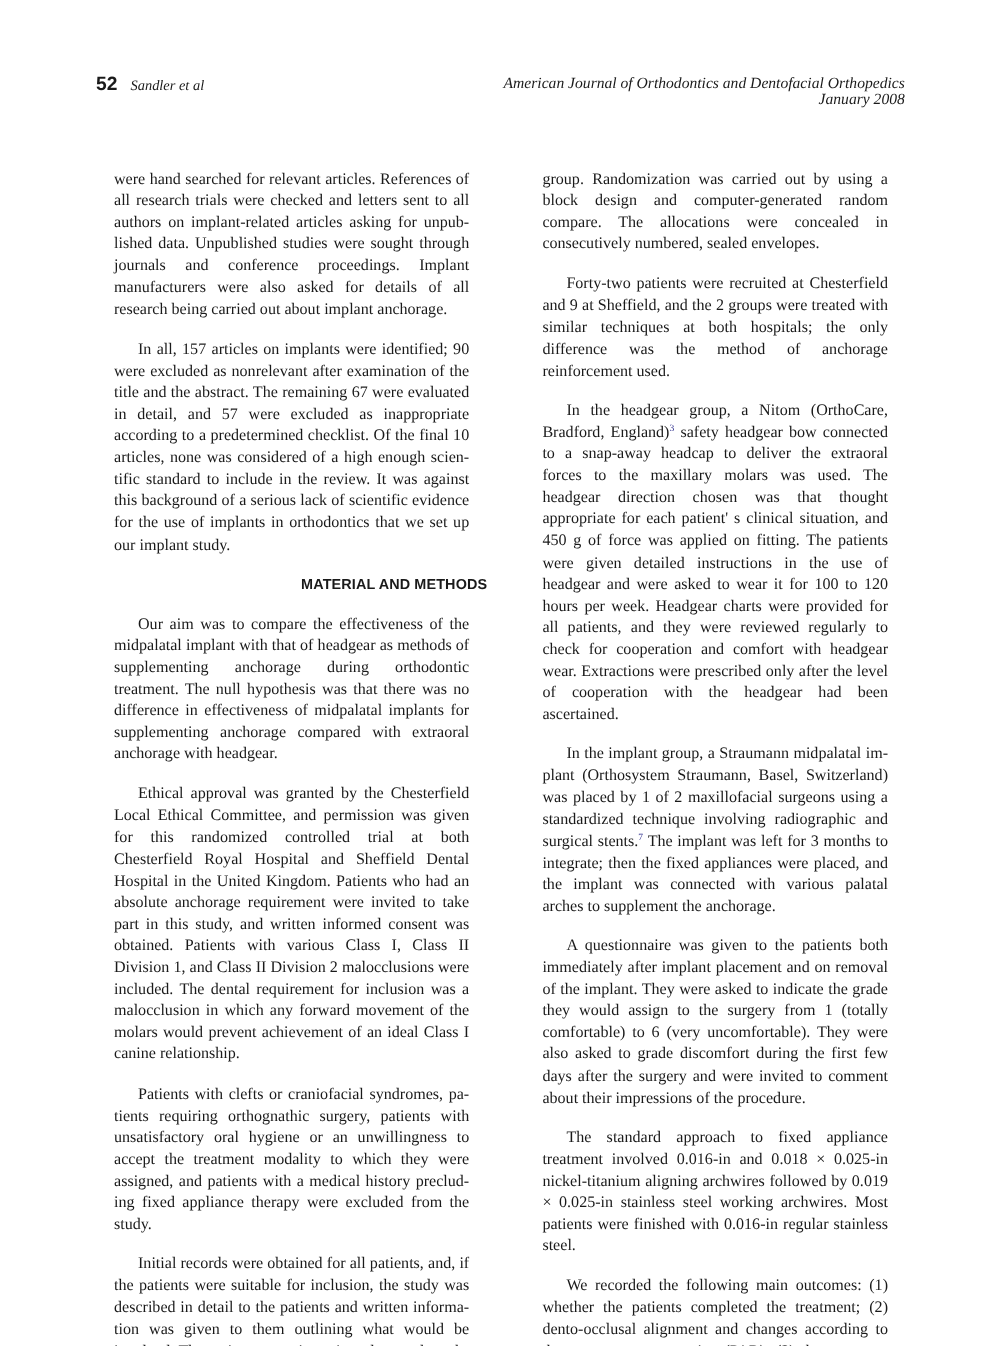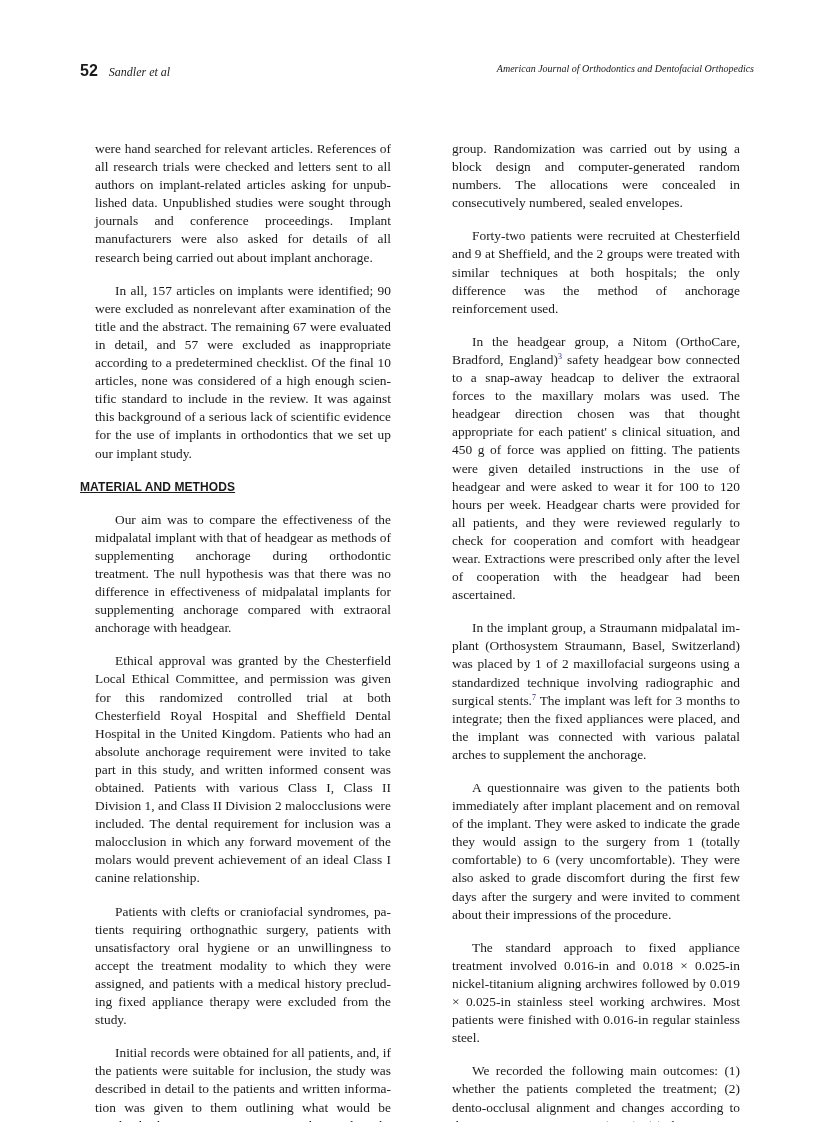--- a/index.html
+++ b/index.html
@@ -1,53 +1,54 @@
 <!DOCTYPE html>
 <html><head>
 <meta charset="utf-8">
 <style>
   html, body { margin: 0; padding: 0; background: #ffffff; }
   body { width: 838px; height: 1122px; position: relative; overflow: hidden; color: #1a1a1a; }
   .running-head { position: absolute; top: 62px; left: 80px; right: 84px; height: 34px; }
   .rh-left { position: absolute; left: 0; top: 0; font-family: "Liberation Serif", serif; font-size: 12px; white-space: nowrap; }
   .page-num { font-family: "Liberation Sans", sans-serif; font-weight: bold; font-size: 16px; margin-right: 8px; }
   .authors { font-style: italic; text-align: center; }
-  .rh-right { position: absolute; right: 0; top: 0; text-align: right; font-family: "Liberation Serif", serif; font-style: italic; font-size: 10px; line-height: 14px; }
+  .rh-right { position: absolute; right: 0; top: 0; text-align: right; font-family: "Liberation Serif", serif; font-style: italic; font-size: 13px; line-height: 14px; }
   .column { position: absolute; top: 125px; width: 326px; font-family: "Liberation Serif", serif; font-size: 13.4px; line-height: 18.1px; text-align: justify; hyphens: manual; }
   .col-left { left: 80px; }
   .col-right { left: 437px; width: 318px; }
   .column p { margin: 15px; text-indent: 20px; }
   .column p.noindent { text-indent: 0; }
-  .heading { font-family: "Liberation Sans", sans-serif; font-weight: bold; font-size: 12px; letter-spacing: 0.1px; margin: 12px 0 7px 0; text-align: left; text-decoration: underline; }
+  .heading { font-family: "Liberation Sans", sans-serif; font-weight: bold; font-size: 12px; letter-spacing: 0.1px; margin: 12px 0 7px 0; text-align: right; }
   sup { font-size: 8px; line-height: 0; vertical-align: 5px; color: #2a2a8a; }
 </style>
 </head>
 <body>
 
 <header class="running-head">
   <div class="rh-left">
     <span class="page-num">52</span>
     <span class="authors">Sandler et al</span>
   </div>
   <div class="rh-right">
     <div>American Journal of Orthodontics and Dentofacial Orthopedics</div>
+    <div>January 2008</div>
   </div>
 </header>
 
 <section class="column col-left">
   <p class="noindent">were hand searched for relevant articles. References of all research trials were checked and letters sent to all authors on implant-related articles asking for unpub­lished data. Unpublished studies were sought through journals and conference proceedings. Implant manufac­turers were also asked for details of all research being carried out about implant anchorage.</p>
   <p>In all, 157 articles on implants were identified; 90 were excluded as nonrelevant after examination of the title and the abstract. The remaining 67 were evaluated in detail, and 57 were excluded as inappropriate accord­ing to a predetermined checklist. Of the final 10 articles, none was considered of a high enough scien­tific standard to include in the review. It was against this background of a serious lack of scientific evidence for the use of implants in orthodontics that we set up our implant study.</p>
   <h2 class="heading">MATERIAL AND METHODS</h2>
   <p>Our aim was to compare the effectiveness of the midpalatal implant with that of headgear as methods of supplementing anchorage during orthodontic treatment. The null hypothesis was that there was no difference in effectiveness of midpalatal implants for supplementing anchorage compared with extraoral anchorage with headgear.</p>
   <p>Ethical approval was granted by the Chesterfield Local Ethical Committee, and permission was given for this randomized controlled trial at both Chesterfield Royal Hospital and Sheffield Dental Hospital in the United Kingdom. Patients who had an absolute anchor­age requirement were invited to take part in this study, and written informed consent was obtained. Patients with various Class I, Class II Division 1, and Class II Division 2 malocclusions were included. The dental requirement for inclusion was a malocclusion in which any forward movement of the molars would prevent achievement of an ideal Class I canine relationship.</p>
   <p>Patients with clefts or craniofacial syndromes, pa­tients requiring orthognathic surgery, patients with unsatisfactory oral hygiene or an unwillingness to accept the treatment modality to which they were assigned, and patients with a medical history preclud­ing fixed appliance therapy were excluded from the study.</p>
   <p>Initial records were obtained for all patients, and, if the patients were suitable for inclusion, the study was described in detail to the patients and written informa­tion was given to them outlining what would be involved. The patients were interviewed several weeks later to see whether they wished to participate. If so, written consent was obtained, and they were then randomly allocated to either the headgear or the implant</p>
 </section>
 
 <section class="column col-right">
-  <p class="noindent">group. Randomization was carried out by using a block design and computer-generated random numbers. The allocations were concealed in consecutively numbered, sealed envelopes.</p>
+  <p class="noindent">group. Randomization was carried out by using a block design and computer-generated random compare. The allocations were concealed in consecutively numbered, sealed envelopes.</p>
   <p>Forty-two patients were recruited at Chesterfield and 9 at Sheffield, and the 2 groups were treated with similar techniques at both hospitals; the only difference was the method of anchorage reinforcement used.</p>
   <p><span>In the headgear group, a Nitom (OrthoCare, Brad­ford, England)</span><sup>3</sup><span> safety headgear bow connected to a snap-away headcap to deliver the extraoral forces to the maxillary molars was used. The headgear direction chosen was that thought appropriate for each patient' s clinical situation, and 450 g of force was applied on fitting. The patients were given detailed instructions in the use of headgear and were asked to wear it for 100 to 120 hours per week. Headgear charts were provided for all patients, and they were reviewed regularly to check for cooperation and comfort with headgear wear. Extractions were prescribed only after the level of cooperation with the headgear had been ascertained.</span></p>
   <p><span>In the implant group, a Straumann midpalatal im­plant (Orthosystem Straumann, Basel, Switzerland) was placed by 1 of 2 maxillofacial surgeons using a standardized technique involving radiographic and sur­gical stents.</span><sup>7</sup><span> The implant was left for 3 months to integrate; then the fixed appliances were placed, and the implant was connected with various palatal arches to supplement the anchorage.</span></p>
   <p>A questionnaire was given to the patients both immediately after implant placement and on removal of the implant. They were asked to indicate the grade they would assign to the surgery from 1 (totally comfort­able) to 6 (very uncomfortable). They were also asked to grade discomfort during the first few days after the surgery and were invited to comment about their impressions of the procedure.</p>
   <p>The standard approach to fixed appliance treatment involved 0.016-in and 0.018 × 0.025-in nickel-titanium aligning archwires followed by 0.019 × 0.025-in stain­less steel working archwires. Most patients were fin­ished with 0.016-in regular stainless steel.</p>
   <p><span>We recorded the following main outcomes: (1) whether the patients completed the treatment; (2) dento-occlusal alignment and changes according to the peer assessment rating (PAR); (3) the treatment process, including duration of treatment and the number of extra visits; (4) the patients' perceptions of the treatment (particularly how they coped with placement and removal of the palatal implants); and (5) the cephalometric changes as as­sessed by the modified Pancherz analysis.</span><sup>8</sup></p>
 </section>
 
 </body></html>

